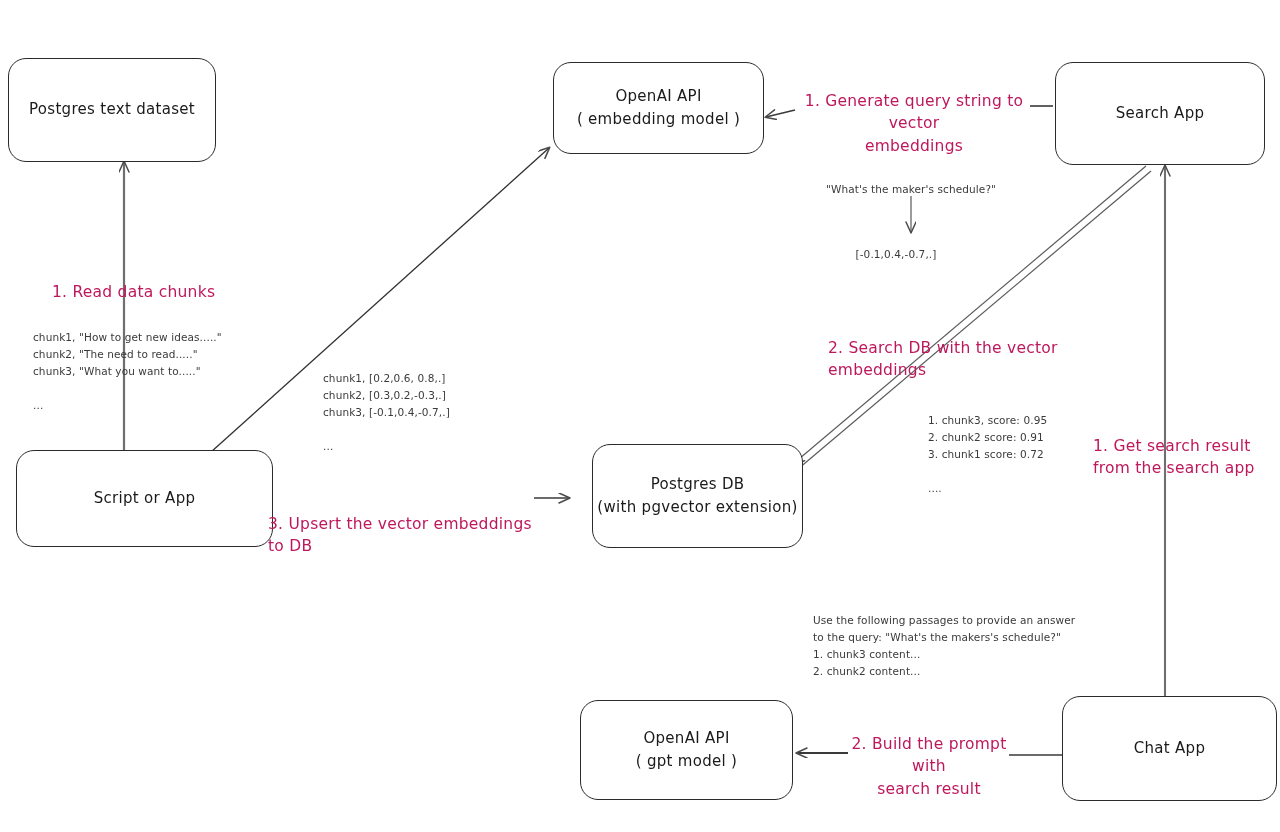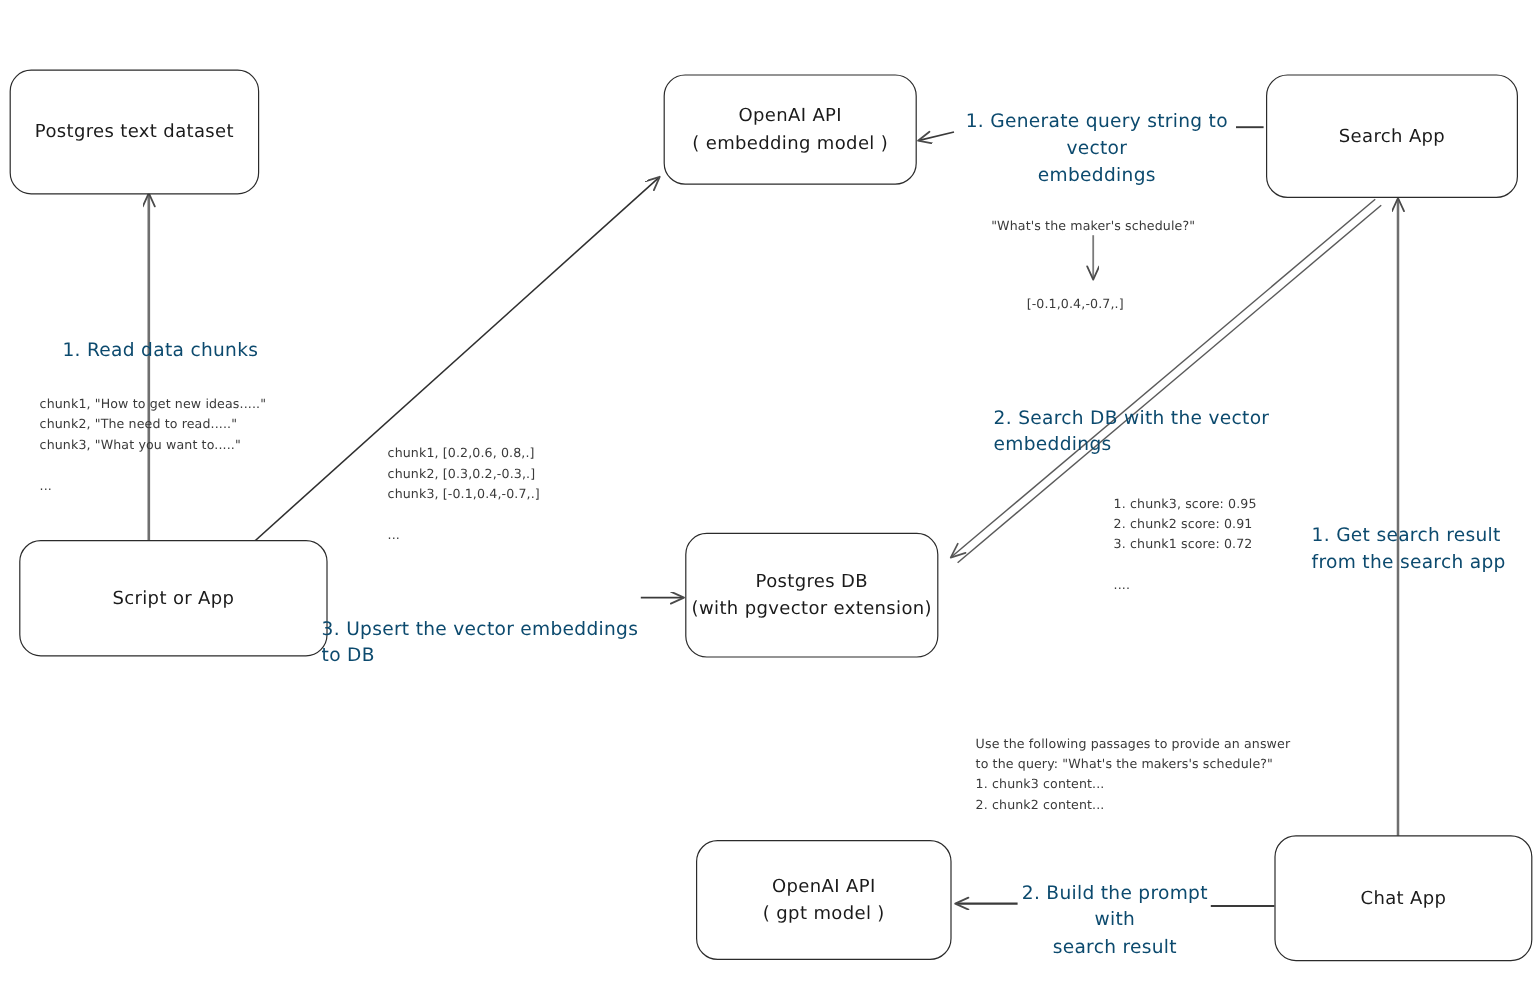--- a/index.html
+++ b/index.html
@@ -34,21 +34,21 @@
     color: #1a1a1a;
     font-size: 15px;
     line-height: 1.55;
     letter-spacing: .3px;
     text-align: center;
     box-sizing: border-box;
   }
   .node .ln { display: block; white-space: nowrap; }
   .label {
     position: absolute;
-    color: #0c4a6e;
+    color: #be185d;
     font-size: 15.5px;
     line-height: 1.45;
     letter-spacing: .25px;
     white-space: pre-line;
     text-align: center;
   }
   .label.left { text-align: left; margin-top: 24px; }
   .note {
     position: absolute;
     color: #3a3a3a;
@@ -118,21 +118,21 @@
 
   <div class="node" style="left:16px; top:450px; width:257px; height:97px;">
     <span class="ln">Script or App</span>
   </div>
 
   <div class="node" style="left:553px; top:62px; width:211px; height:92px;">
     <span class="ln">OpenAI API</span>
     <span class="ln">( embedding model )</span>
   </div>
 
-  <div class="node" style="left:571px; top:444px; width:211px; height:104px;">
+  <div class="node" style="left:592px; top:444px; width:211px; height:104px;">
     <span class="ln">Postgres DB</span>
     <span class="ln">(with pgvector extension)</span>
   </div>
 
   <div class="node" style="left:1062px; top:696px; width:215px; height:105px;">
     <span class="ln">Chat App</span>
   </div>
 
   <div class="node" style="left:1055px; top:62px; width:210px; height:103px;">
     <span class="ln">Search App</span>

